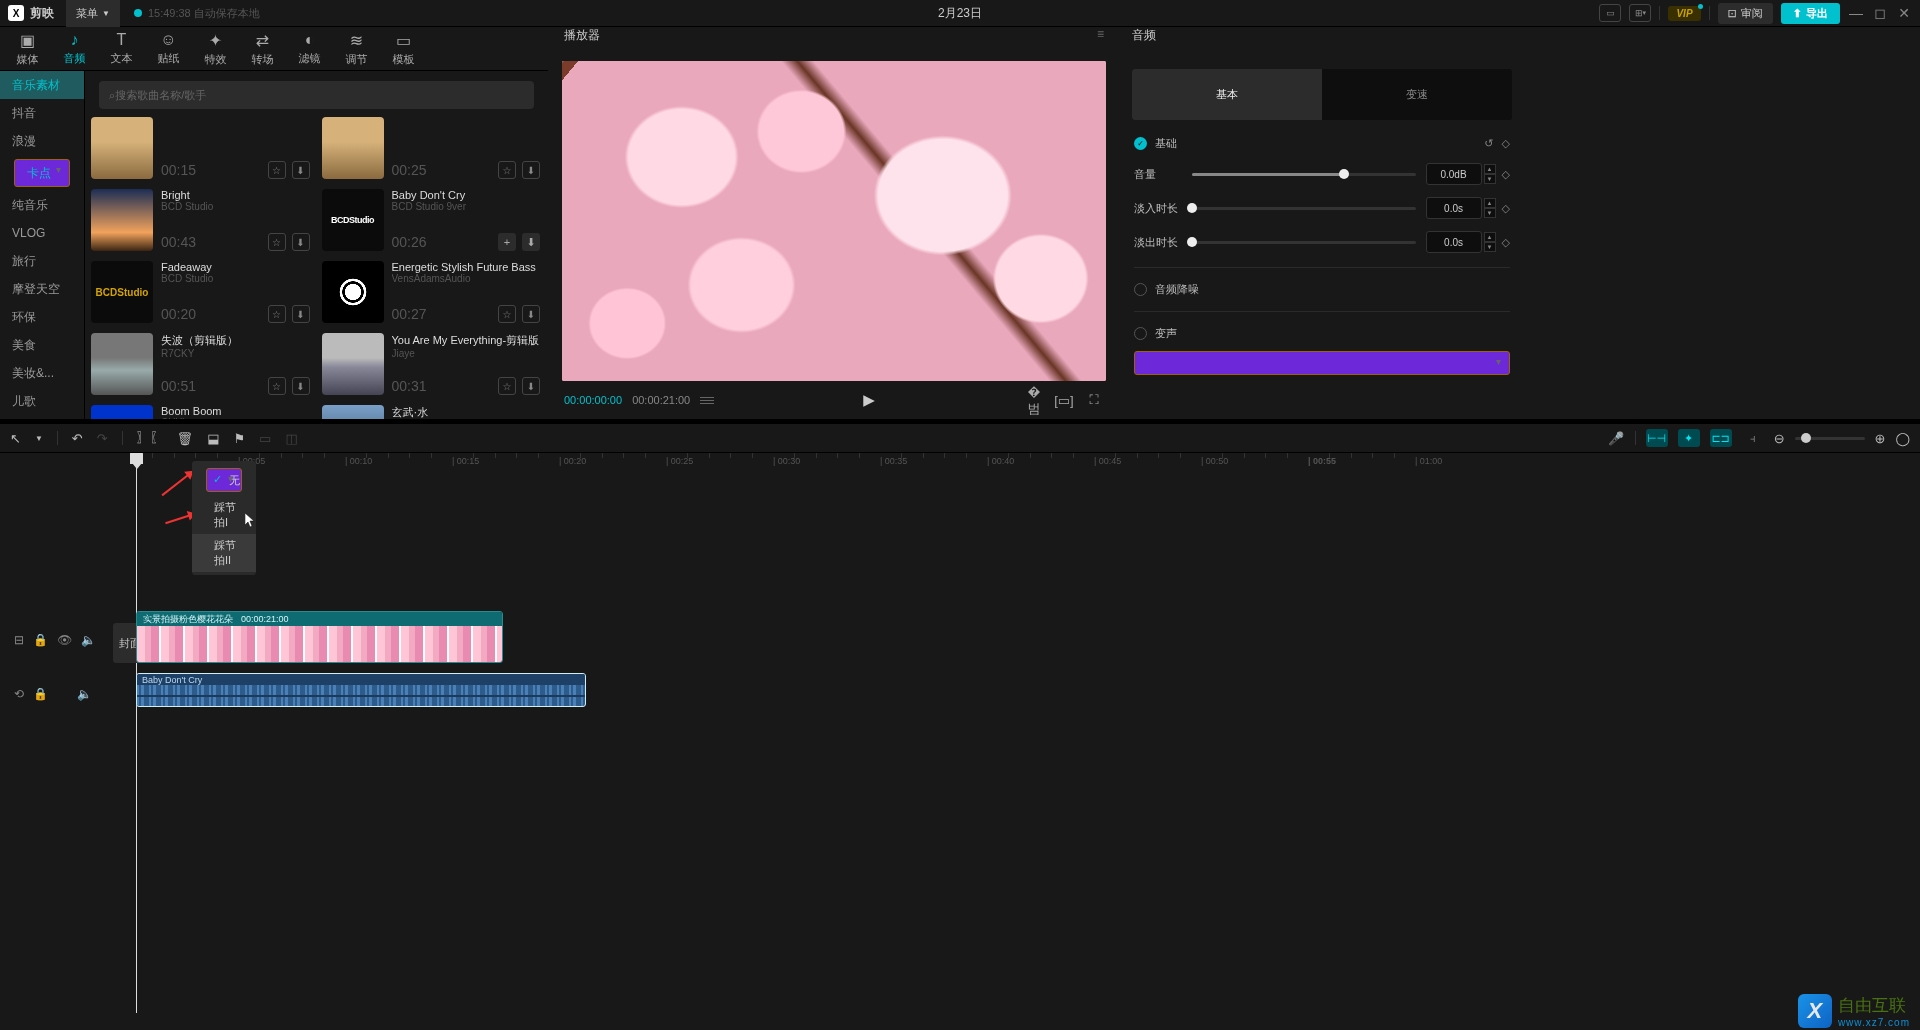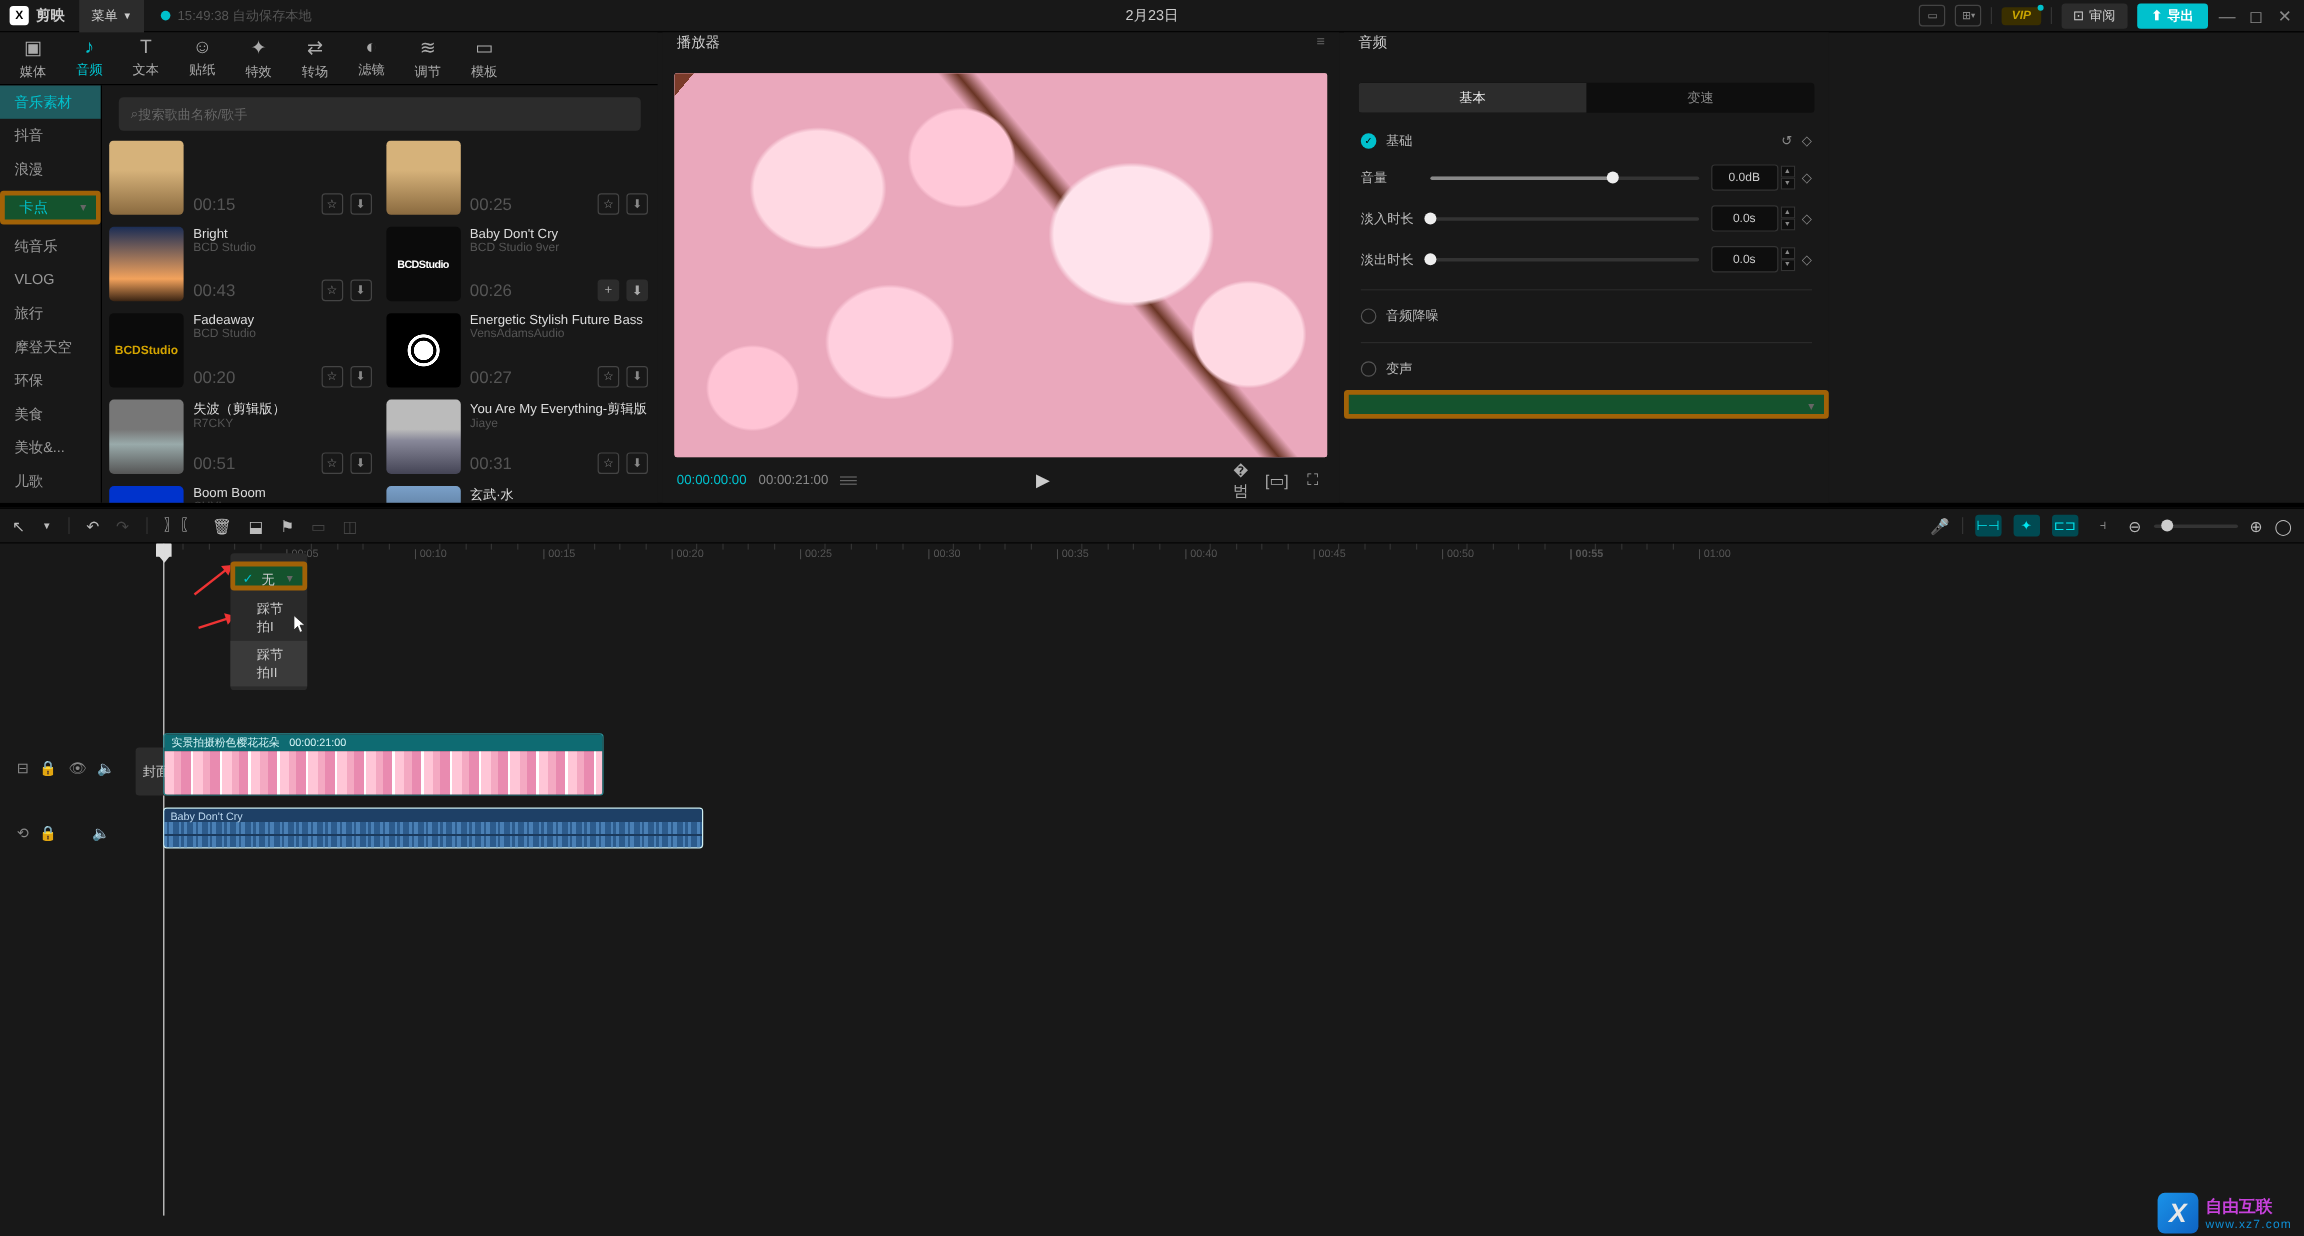--- a/index.html
+++ b/index.html
@@ -80,34 +80,34 @@
   .tc{font-size:11px;color:#00c1cd}
   .tc2{font-size:11px;color:#888}
   .lines{display:flex;flex-direction:column;gap:2px}
   .lines span{width:14px;height:1px;background:#666}
   .play{margin-left:auto;margin-right:auto;font-size:15px}
   .pico{width:20px;color:#aaa;font-size:13px;text-align:center}
 
   
   .props{width:404px;margin-left:4px;display:flex;flex-direction:column;background:#181818}
   .subtabs{margin:8px 12px 10px;display:flex;background:#0e0e0e;border-radius:3px;overflow:hidden}
-  .subtab{flex:1;text-align:center;padding:5px 0;font-size:11px;color:#888;cursor:pointer}
+  .subtab{flex:1;text-align:center;padding:18px 0;font-size:11px;color:#888;cursor:pointer}
   .subtab.active{background:#2c2c2c;color:#eee}
   .prow{display:flex;align-items:center;padding:6px 14px;font-size:11px;color:#bbb}
   .chk{width:13px;height:13px;border-radius:50%;margin-right:8px;display:flex;align-items:center;justify-content:center;font-size:8px}
   .chk.on{background:#00c1cd;color:#000}
   .chk.off{border:1px solid #555}
   .prow .icons{margin-left:auto;display:flex;gap:8px;color:#888}
   .slider{flex:1;height:3px;background:#333;border-radius:2px;position:relative;margin:0 10px}
   .thumb{position:absolute;top:-4px;width:10px;height:10px;border-radius:50%;background:#eee}
   .fill{position:absolute;height:100%;background:#888;border-radius:2px}
   .nbox{width:56px;height:22px;background:#0e0e0e;border:1px solid #333;border-radius:3px;display:flex;align-items:center;justify-content:center;font-size:10px;color:#ccc}
   .step{display:flex;flex-direction:column;margin-left:2px}
   .step span{width:12px;height:10px;background:#0e0e0e;border:1px solid #333;font-size:6px;color:#888;display:flex;align-items:center;justify-content:center}
-  .sel{margin:4px 0;height:24px;background:#14532d;border:4px solid #a16207;border-radius:3px;position:relative}
+  .sel{margin:4px 14px;height:24px;background:#6d28d9;border:1px solid #a16207;border-radius:3px;position:relative}
   .sel::after{content:"▾";position:absolute;right:8px;top:4px;color:#666;font-size:10px}
 
   
   .tl-toolbar{height:30px;background:#181818;border-top:1px solid #000;border-bottom:1px solid #000;display:flex;align-items:center;padding:0 10px;gap:14px}
   .tlb{color:#bbb;font-size:13px;cursor:pointer}
   .tlb.dim{color:#444}
   .tl-toolbar .right{margin-left:auto;display:flex;align-items:center;gap:10px}
   .magnet{width:22px;height:18px;border-radius:3px;display:flex;align-items:center;justify-content:center;font-size:11px}
   .magnet.on{background:#004a52;color:#00e6f0}
   .magnet.off{color:#888}
@@ -148,21 +148,21 @@
 
   .aclip{position:absolute;left:136px;top:220px;height:34px;width:450px;border-radius:3px;border:1.5px solid #cfeff2;background:#2c5b8c;overflow:hidden}
   .aclip .ahdr{height:11px;background:#1e4066;font-size:9px;color:#bcd8ef;padding:0 5px;display:flex;align-items:center}
   .aclip .wave{height:23px;background:
     linear-gradient(transparent 10px,#1b3a5c 10px 12px,transparent 12px),
     repeating-linear-gradient(90deg,#4a80b5 0 2px,transparent 2px 4px,#4a80b5 4px 7px,transparent 7px 12px)}
 
   
   .wm{position:absolute;right:10px;bottom:6px;display:flex;align-items:center;gap:6px;opacity:.9}
   .wm .x{width:34px;height:34px;background:linear-gradient(135deg,#1aa0ff,#0e6bd6);border-radius:6px;display:flex;align-items:center;justify-content:center;font-size:22px;font-style:italic;font-weight:900;color:#fff}
-  .wm .t1{font-size:14px;font-weight:700;color:#d946ef}
+  .wm .t1{font-size:17px;font-weight:400;color:#4d7c0f}
   .wm .t2{font-size:10px;color:#0e9be8;letter-spacing:1px}
 
   
   .gap{height:4px;background:#000}
 </style>
 </head>
 <body>
 
 <div class="titlebar">
   <div class="logo">X</div>

